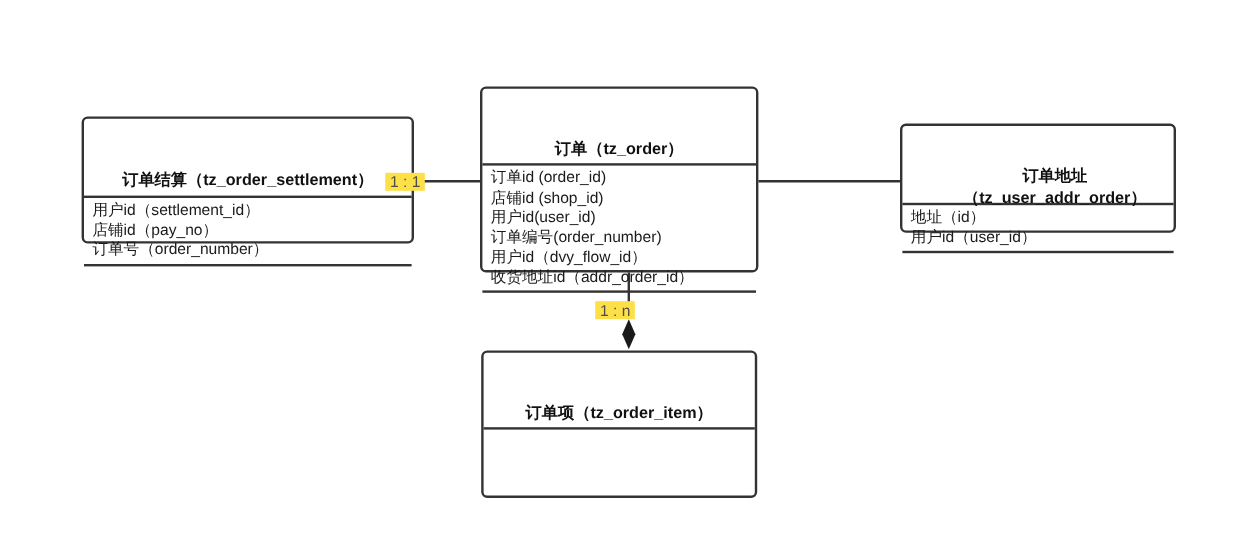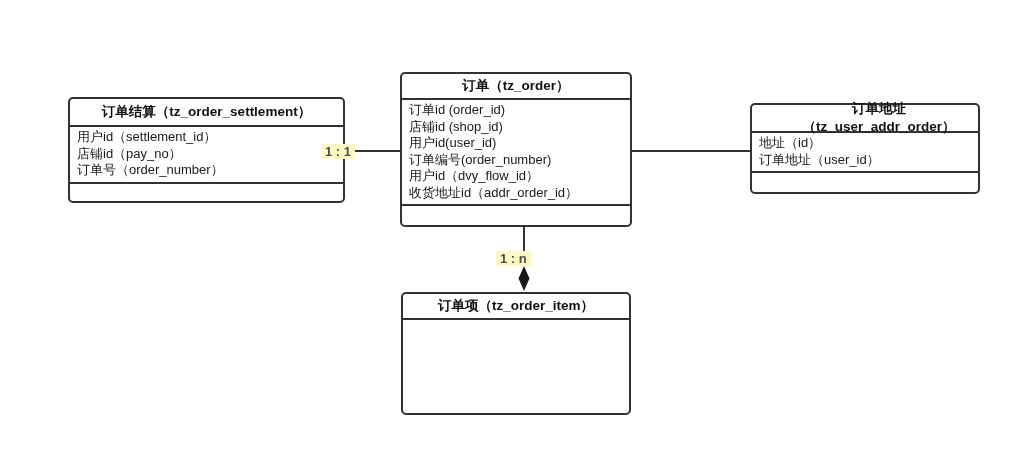--- a/index.html
+++ b/index.html
@@ -35,46 +35,46 @@
     box-sizing: border-box;
     border-bottom: 2px solid #333333;
     font-weight: bold;
     font-size: 13.5px;
     color: #111111;
     text-align: center;
     display: flex;
     align-items: center;
     justify-content: center;
     flex: 0 0 auto;
+    margin-top: 38px;
   }
   .entity-fields {
     box-sizing: border-box;
     border-bottom: 2px solid #333333;
     padding: 2px 7px 3px 7px;
     font-size: 13px;
     color: #1a1a1a;
     flex: 0 0 auto;
   }
   .entity-fields .field {
     line-height: 16.5px;
     white-space: nowrap;
   }
   .entity-footer {
     flex: 1 1 auto;
   }
   .conn-label {
     position: absolute;
     z-index: 3;
-    background: #fef9c3;
+    background: #fde047;
     color: #4d4d4d;
     font-size: 13px;
     line-height: 15px;
     padding: 0 4px;
     white-space: nowrap;
-    font-weight: bold;
   }
   
   #entity-settlement { left: 68px;  top: 97px;  width: 277px; height: 106px; }
   #entity-settlement .entity-header { height: 28px; }
   #entity-order      { left: 400px; top: 72px;  width: 232px; height: 155px; }
   #entity-order .entity-header { height: 26px; }
   #entity-addr       { left: 750px; top: 103px; width: 230px; height: 91px; }
   #entity-addr .entity-header { height: 28px; padding-left: 28px; }
   #entity-item       { left: 401px; top: 292px; width: 230px; height: 123px; }
   #entity-item .entity-header { height: 26px; }
@@ -117,21 +117,21 @@
       <div class="field">用户id（dvy_flow_id）</div>
       <div class="field">收货地址id（addr_order_id）</div>
     </div>
     <div class="entity-footer"></div>
   </div>
 
   <div class="entity" id="entity-addr">
     <div class="entity-header">订单地址（tz_user_addr_order）</div>
     <div class="entity-fields">
       <div class="field">地址（id）</div>
-      <div class="field">订单地址（user_id）</div>
+      <div class="field">用户id（user_id）</div>
     </div>
     <div class="entity-footer"></div>
   </div>
 
   <div class="entity" id="entity-item">
     <div class="entity-header">订单项（tz_order_item）</div>
     <div class="entity-footer"></div>
   </div>
 
 </div>

